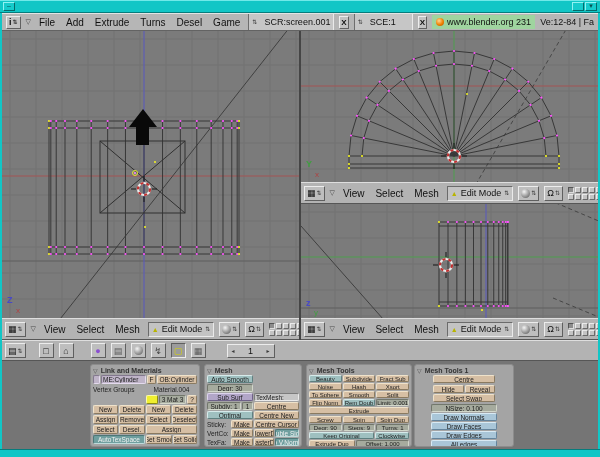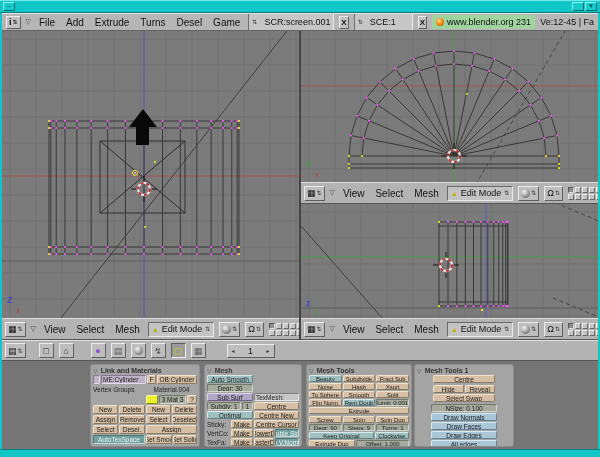--- a/index.html
+++ b/index.html
@@ -110,21 +110,21 @@
   <span class="xbtn">X</span>
   <span class="selfield" style="width:86px">
     <span class="updn">⇅</span>
     <span>SCE:1</span>
   </span>
   <span class="xbtn">X</span>
   <span class="linkzone" style="margin-left:auto">
     <span class="logo"></span>
     <span>www.blender.org 231</span>
   </span>
-  <span class="stats">Ve:12-45 | Fa</span>
+  <span class="stats">Ve:12-84 | Fa</span>
 </div>
 
 <svg id="svgL" class="abs vpbg" style="left:2px;top:31px" width="297" height="287">
   <g id="gridL">
       <line x1="8" y1="0" x2="8" y2="287" stroke="#727272"></line>
       <line x1="34" y1="0" x2="34" y2="287" stroke="#727272"></line>
       <line x1="60" y1="0" x2="60" y2="287" stroke="#727272"></line>
       <line x1="86" y1="0" x2="86" y2="287" stroke="#727272"></line>
       <line x1="112" y1="0" x2="112" y2="287" stroke="#727272"></line>
       <line x1="138" y1="0" x2="138" y2="287" stroke="#727272"></line>

